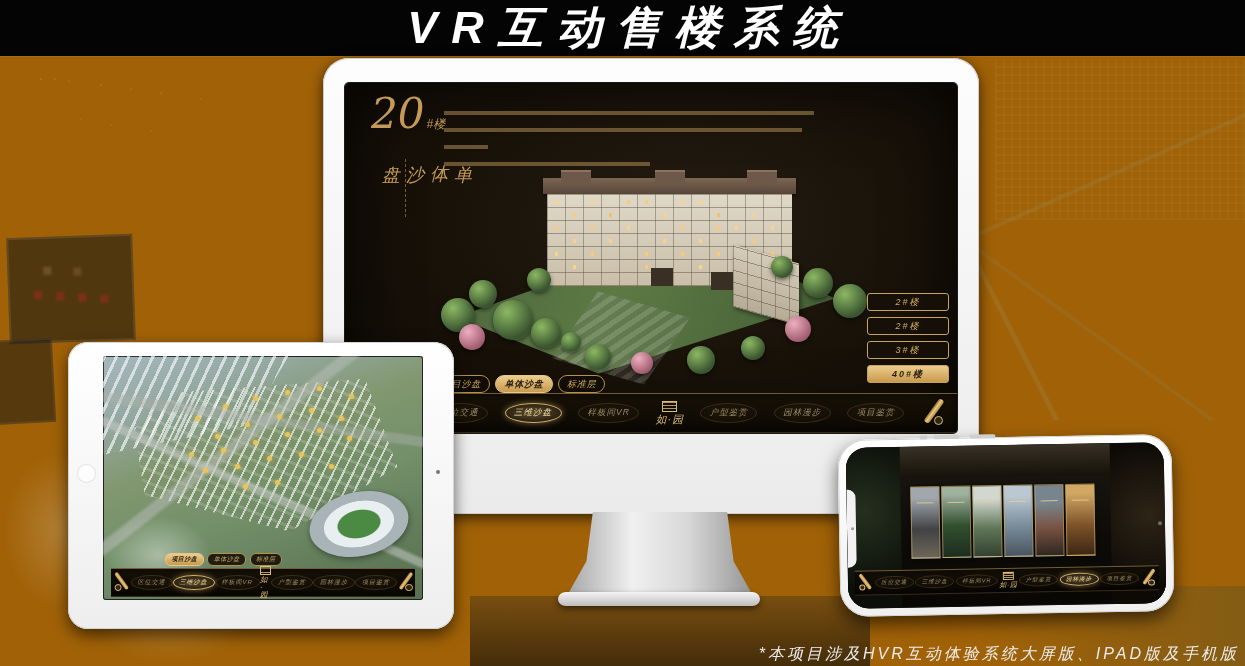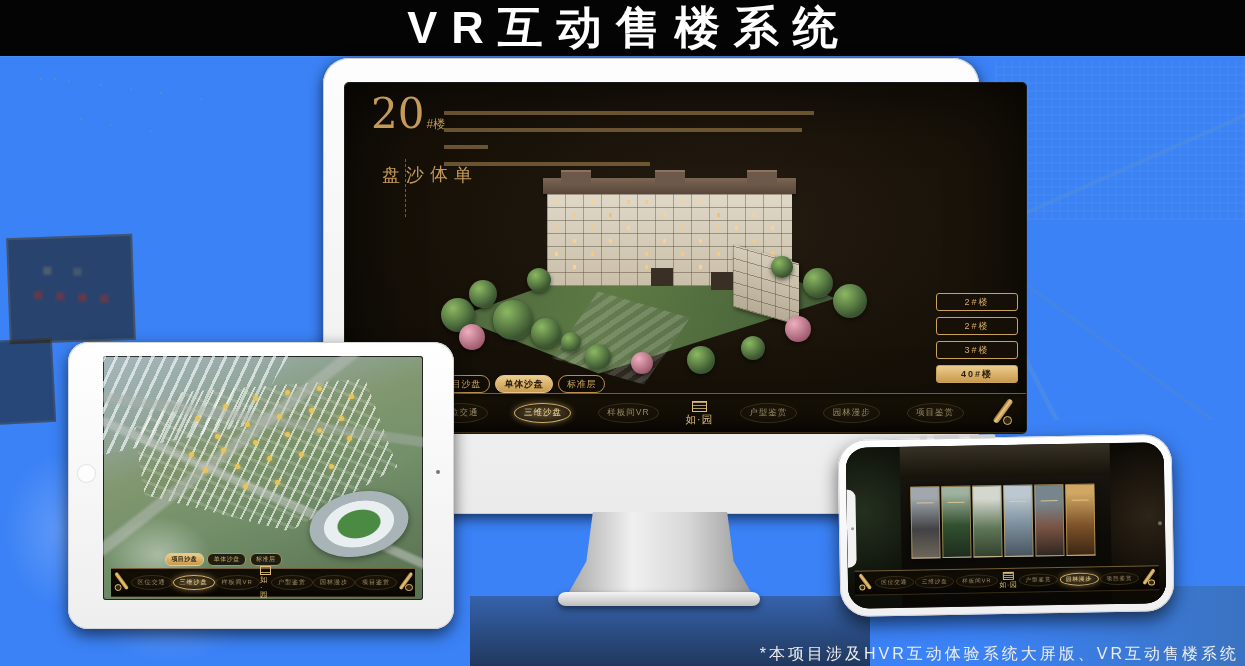--- a/index.html
+++ b/index.html
@@ -1,17 +1,17 @@
 <!DOCTYPE html>
 <html><head>
 <meta charset="utf-8">
 <style>
   html,body{margin:0;padding:0;background:#000;}
   body{width:1245px;height:666px;font-family:"Liberation Sans",sans-serif;}
-  .stage{position:relative;width:1245px;height:666px;overflow:hidden;background:#3b82f6;}
+  .stage{position:relative;width:1245px;height:666px;overflow:hidden;background:#a16207;font-style:italic;}
 
   
   .bg-seam{position:absolute;left:0;top:56px;width:100%;height:1px;background:rgba(255,255,255,.07);}
   .bg-topband{position:absolute;left:0;top:0;width:100%;height:56px;background:#040404;}
   .bg-map{position:absolute;right:0;top:60px;width:560px;height:360px;opacity:.14;
     background:
       linear-gradient(63deg,transparent 49.5%,#9fb39f 49.8% 50.2%,transparent 50.5%),
       linear-gradient(-24deg,transparent 49.5%,#8fa68f 49.8% 50.2%,transparent 50.5%),
       linear-gradient(36deg,transparent 49.6%,#7e967e 49.8% 50.1%,transparent 50.4%);}
   .bg-windows{position:absolute;right:0;top:60px;width:250px;height:160px;opacity:.10;
@@ -54,21 +54,21 @@
   .scroll-icon .knob{position:absolute;right:0;bottom:2%;width:.85em;height:.85em;border:1px solid #d9b873;border-radius:50%;background:#2e2513;}
   .scroll-icon.flip{transform:scaleX(-1);}
   .sub-tabs{position:absolute;display:flex;}
   .pill{border:1px solid #b98f4a;color:#cfa95e;background:rgba(16,12,6,.85);border-radius:1em;
     padding:.18em .9em;margin-right:.6em;letter-spacing:.08em;white-space:nowrap;}
   .pill.active{background:linear-gradient(#eccd8d,#c89a4e);color:#2a1f10;font-weight:bold;border-color:#e8c887;}
 
   
   .monitor-frame{position:absolute;left:323px;top:58px;width:656px;height:456px;border-radius:26px;
     background:linear-gradient(#fdfdfd,#ebebeb);box-shadow:0 4px 14px rgba(0,0,0,.65),0 0 0 1px #cfcfcf inset;}
-  .monitor-screen{position:absolute;left:22px;top:25px;width:681px;height:350px;border-radius:4px;overflow:hidden;
+  .monitor-screen{position:absolute;left:22px;top:25px;width:612px;height:350px;border-radius:4px;overflow:hidden;
     background:radial-gradient(ellipse at 55% 40%,#261d12 0%,#171108 55%,#0e0a06 100%);
     box-shadow:0 0 0 1px #1a1a1a, inset 0 0 70px rgba(0,0,0,.75);}
   .stand-neck{position:absolute;left:568px;top:512px;width:184px;height:82px;
     background:linear-gradient(90deg,#a8a8a8,#f0f0f0 35%,#d8d8d8 65%,#969696);
     clip-path:polygon(13.5% 0,86.5% 0,90% 60%,100% 100%,0 100%,10% 60%);}
   .stand-base{position:absolute;left:558px;top:592px;width:202px;height:14px;border-radius:8px/7px;
     background:linear-gradient(#f4f4f4,#bdbdbd);box-shadow:0 3px 6px rgba(0,0,0,.5);}
 
   
   .m-headline{position:absolute;left:26px;top:10px;color:#c59a58;}
@@ -365,14 +365,14 @@
             <i class="knob"></i>
           </span>
       </nav>
       <div class="notch">
           <i></i>
         </div>
       <div class="phone-cam-dot"></div>
     </div>
   </div>
 
-  <div class="footnote">*本项目涉及HVR互动体验系统大屏版、VR互动售楼系统</div>
+  <div class="footnote">*本项目涉及HVR互动体验系统大屏版、IPAD版及手机版</div>
 </div>
 
 </body></html>

